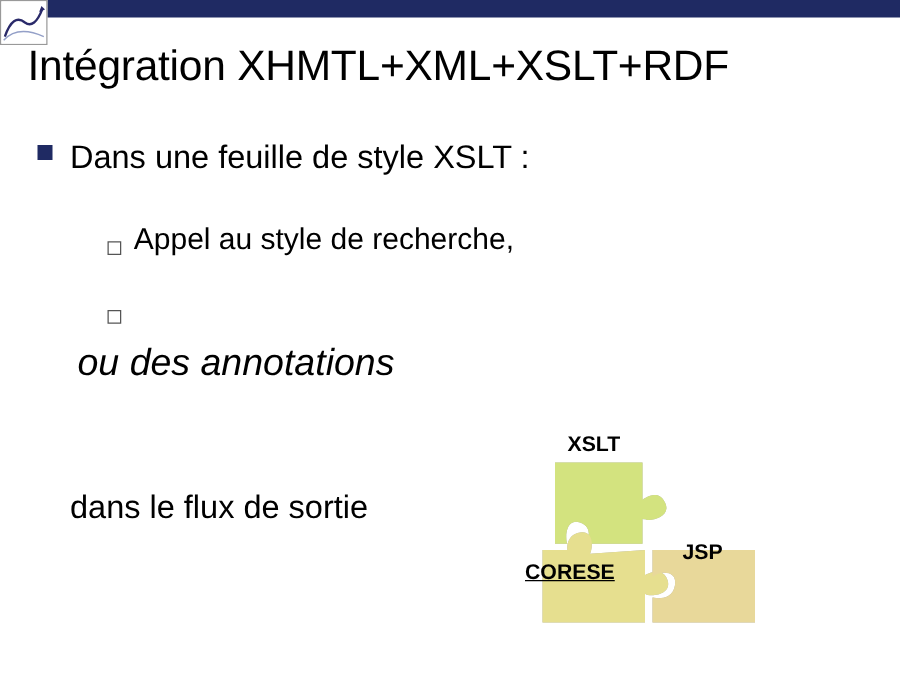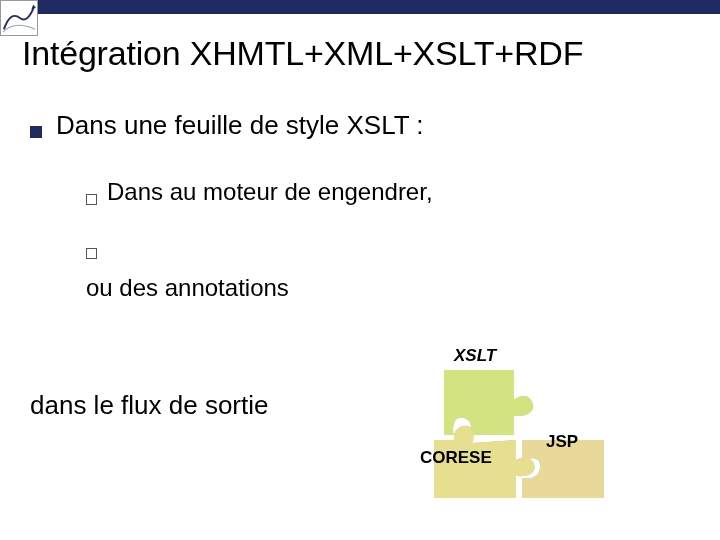--- a/index.html
+++ b/index.html
@@ -3,30 +3,30 @@
 <meta charset="utf-8">
 <style>
   * { margin: 0; padding: 0; box-sizing: border-box; }
   html, body { width: 720px; height: 540px; background: #ffffff; font-family: Arial, Helvetica, sans-serif; overflow: hidden; }
   .slide { position: relative; width: 720px; height: 417px; }
   .topbar { position: absolute; top: 0; left: 0; width: 720px; height: 14px; background: #1f2a63; }
   .logo-badge { position: absolute; top: 0; left: 0; width: 38px; height: 36px; background: #ffffff; border: 1px solid #999; }
   .logo-badge svg { width: 100%; height: 100%; }
   .title { position: absolute; top: 34px; left: 22px; font-size: 34px; font-weight: 400; color: #000; letter-spacing: -0.2px; }
   .body { position: absolute; top: 110px; left: 30px; width: 660px; color: #000; }
-  .bullet-1 { display: flex; align-items: center; margin-bottom: 28px; }
+  .bullet-1 { display: flex; align-items: flex-start; margin-bottom: 28px; }
   .bullet-1 .sq { width: 12px; height: 12px; background: #1f2a63; flex: 0 0 auto; margin-right: 14px; position: relative; top: 6px; }
   .bullet-1 .txt { font-size: 26px; }
   .sub-wrap { margin-left: 56px; }
   .bullet-2 { display: flex; align-items: baseline; margin-bottom: 28px; }
   .bullet-2 .sq { width: 11px; height: 11px; border: 1.5px solid #555; flex: 0 0 auto; margin-right: 10px; position: relative; top: 5px; background: #fff; }
   .bullet-2 .txt { font-size: 24px; line-height: 1.9; }
-  .sub-tail { margin-left: 56px; font-size: 24px; margin-top: -8px; }
+  .sub-tail { margin-left: 32px; font-size: 30px; margin-top: -8px; font-style: italic; }
   .block2 { position: absolute; top: 360px; left: 30px; width: 660px; }
-  .flux { font-size: 26px; margin-top: 30px; }
+  .flux { margin-left: 26px; font-size: 26px; margin-top: 30px; }
   .diagram { position: absolute; top: 340px; left: 404px; width: 300px; height: 180px; }
   .lbl { position: absolute; font-size: 17px; font-weight: bold; color: #000; }
   .lbl.small { font-size: 17px; }
   .shadow { filter: drop-shadow(0 0 0.5px rgba(0,0,0,0.3)); }
 </style>
 </head>
 <body>
 
 <div class="slide">
   <div class="topbar"></div>
@@ -42,21 +42,21 @@
   <div class="title">Intégration XHMTL+XML+XSLT+RDF</div>
 
   <div class="body">
     <div class="bullet-1">
       <div class="sq"></div>
       <div class="txt">Dans une feuille de style XSLT :</div>
     </div>
     <div class="sub-wrap">
       <div class="bullet-2">
         <div class="sq"></div>
-        <div class="txt"><span>Dans</span><span> au moteur de engendrer,</span></div>
+        <div class="txt"><span>Appel</span><span> au style de recherche,</span></div>
       </div>
       <div class="bullet-2">
         <div class="sq"></div>
       </div>
     </div>
     <div class="sub-tail">ou des annotations</div>
   </div>
 
   <div class="block2">
     <div class="flux">dans le flux de sortie</div>
@@ -64,17 +64,17 @@
 
   <div class="diagram">
     <svg width="300" height="180" viewBox="0 0 300 180" class="shadow">
 
       <path d="M40 30 L110 30 L110 60 C110 60 122 50 128 62 C134 74 115 78 110 75 L110 95 L65 95 C65 95 72 82 60 78 C48 74 48 92 50 95 L40 95 Z" fill="#d3e37f" stroke="none"></path>
 
       <path d="M30 100 L50 100 C50 100 48 88 60 86 C72 84 70 100 68 103 L112 100 L112 120 C112 120 126 112 130 124 C134 136 116 138 112 135 L112 158 L30 158 Z" fill="#e6df8f" stroke="none"></path>
 
       <path d="M118 100 L200 100 L200 158 L118 158 L118 138 C118 138 134 142 136 128 C138 114 120 118 118 122 Z" fill="#e8d89a" stroke="none"></path>
     </svg>
-    <div class="lbl" style="left:50px; top:6px;font-style:italic;">XSLT</div>
-    <div class="lbl small" style="left:16px; top:108px;">CORESE</div>
+    <div class="lbl" style="left:50px; top:6px;">XSLT</div>
+    <div class="lbl small" style="left:16px; top:108px;text-decoration:underline;">CORESE</div>
     <div class="lbl small" style="left:142px; top:92px;">JSP</div>
   </div>
 </div>
 
 </body></html>

